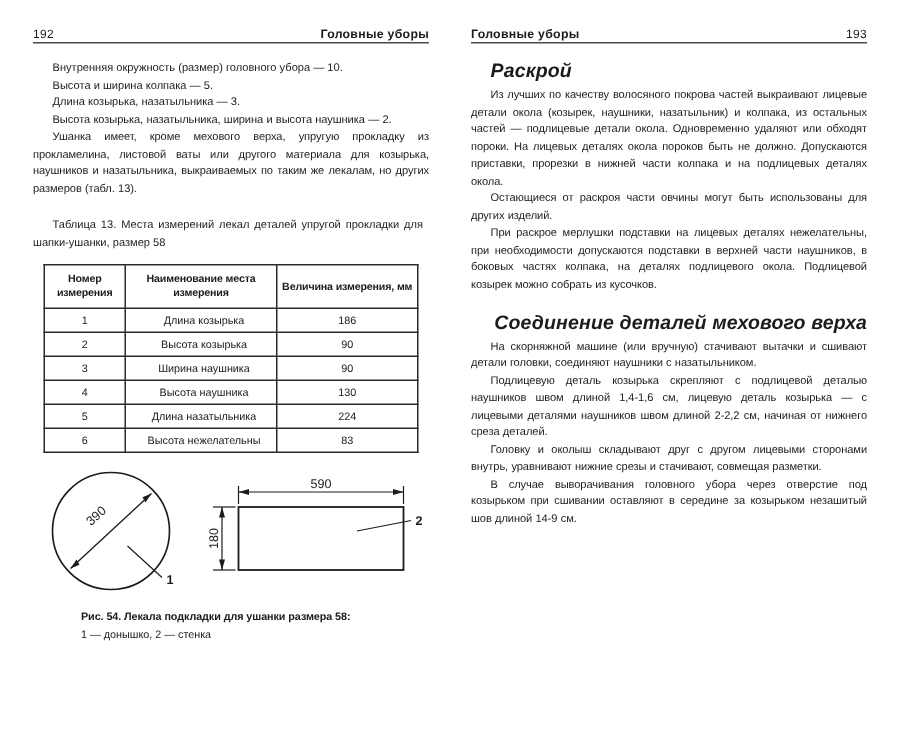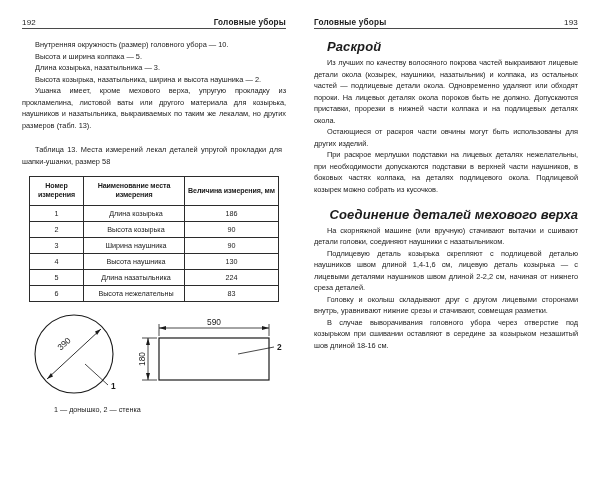--- a/index.html
+++ b/index.html
@@ -223,20 +223,21 @@
       <line x1="120" y1="26" x2="135" y2="26" stroke="#1b1b1b" stroke-width="0.8"></line>
       <line x1="120" y1="68" x2="135" y2="68" stroke="#1b1b1b" stroke-width="0.8"></line>
       <line x1="126" y1="26" x2="126" y2="68" stroke="#1b1b1b" stroke-width="0.8"></line>
       <polygon points="126,26 124,33 128,33" fill="#1b1b1b"></polygon>
       <polygon points="126,68 124,61 128,61" fill="#1b1b1b"></polygon>
       <text x="123" y="47" font-family="'Liberation Sans',sans-serif" font-size="8.4" fill="#1b1b1b" text-anchor="middle" transform="rotate(-90 123 47)">180</text>
 
       <line x1="216" y1="42" x2="252" y2="35" stroke="#1b1b1b" stroke-width="0.8"></line>
       <text x="255" y="38" font-family="'Liberation Sans',sans-serif" font-size="8.4" font-weight="bold" fill="#1b1b1b">2</text>
     </svg>
+    <div class="figcap">Рис. 54. Лекала подкладки для ушанки размера 58:</div>
     <div class="figcap2">1 — донышко, 2 — стенка</div>
   </div>
 </div>
 
 <div class="page page-right">
 
   <div class="runhead">
     <span class="title">Головные уборы</span>
     <span class="spacer"></span>
     <span class="folio">193</span>
@@ -246,14 +247,14 @@
 
   <p class="t">Из лучших по качеству волосяного покрова частей выкраивают лицевые детали окола (козырек, наушники, назатыльник) и колпака, из остальных частей — подлицевые детали окола. Одновременно удаляют или обходят пороки. На лицевых деталях окола пороков быть не должно. Допускаются приставки, прорезки в нижней части колпака и на подлицевых деталях окола.</p>
   <p class="t">Остающиеся от раскроя части овчины могут быть использованы для других изделий.</p>
   <p class="t">При раскрое мерлушки подставки на лицевых деталях нежелательны, при необходимости допускаются подставки в верхней части наушников, в боковых частях колпака, на деталях подлицевого окола. Подлицевой козырек можно собрать из кусочков.</p>
 
   <h3 class="sub spaced">Соединение деталей мехового верха</h3>
 
   <p class="t">На скорняжной машине (или вручную) стачивают вытачки и сшивают детали головки, соединяют наушники с назатыльником.</p>
   <p class="t">Подлицевую деталь козырька скрепляют с подлицевой деталью наушников швом длиной 1,4-1,6 см, лицевую деталь козырька — с лицевыми деталями наушников швом длиной 2-2,2 см, начиная от нижнего среза деталей.</p>
   <p class="t">Головку и околыш складывают друг с другом лицевыми сторонами внутрь, уравнивают нижние срезы и стачивают, совмещая разметки.</p>
-  <p class="t">В случае выворачивания головного убора через отверстие под козырьком при сшивании оставляют в середине за козырьком незашитый шов длиной 18-16 см.</p>
+  <p class="t">В случае выворачивания головного убора через отверстие под козырьком при сшивании оставляют в середине за козырьком незашитый шов длиной 14-9 см.</p>
 </div>
 
 </body></html>

